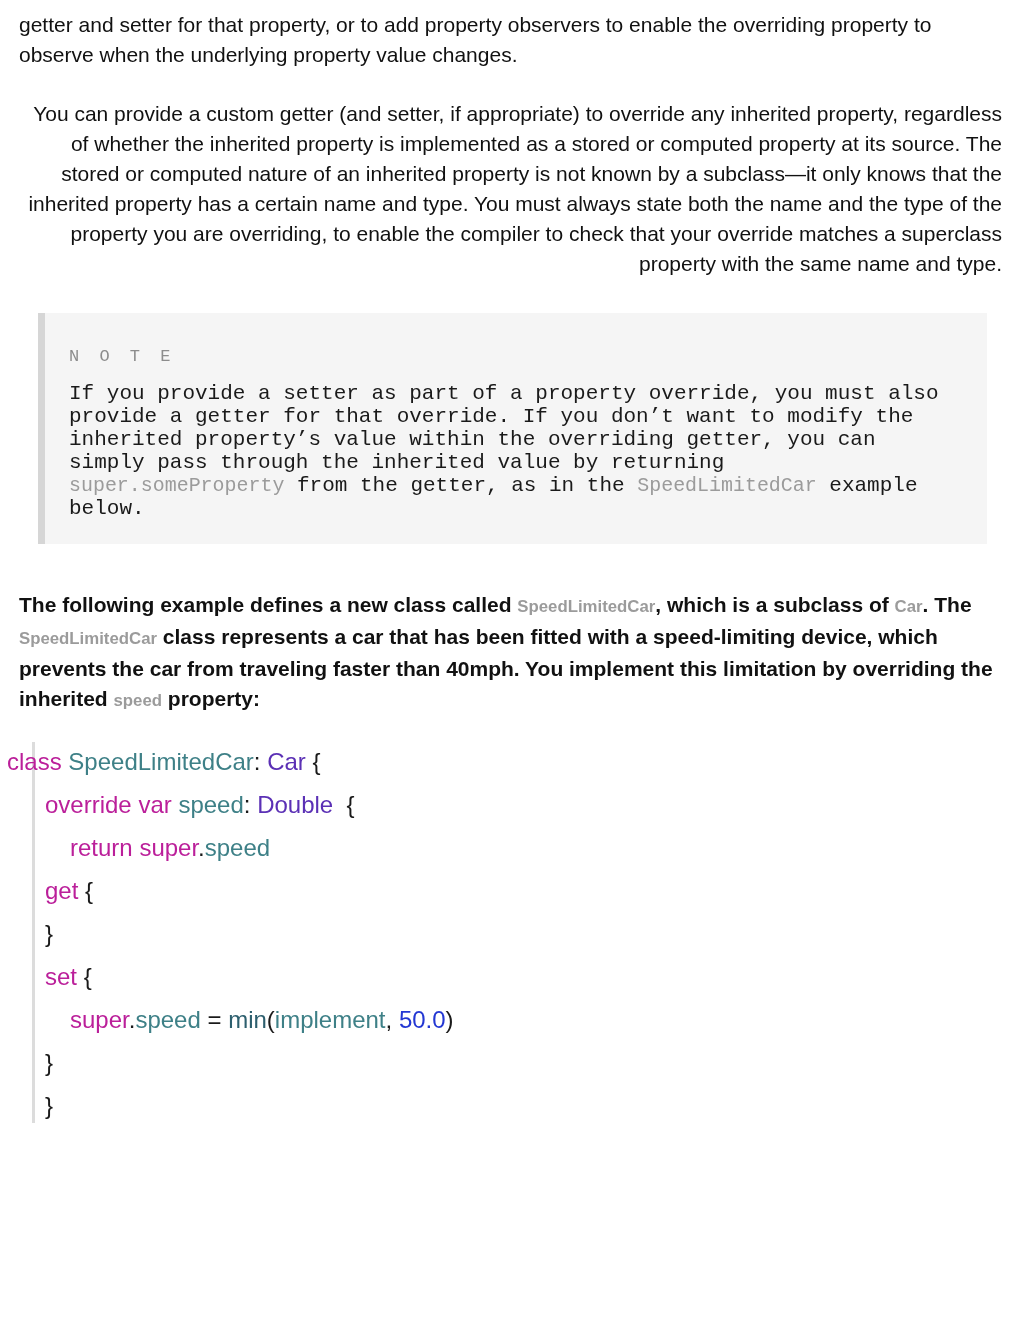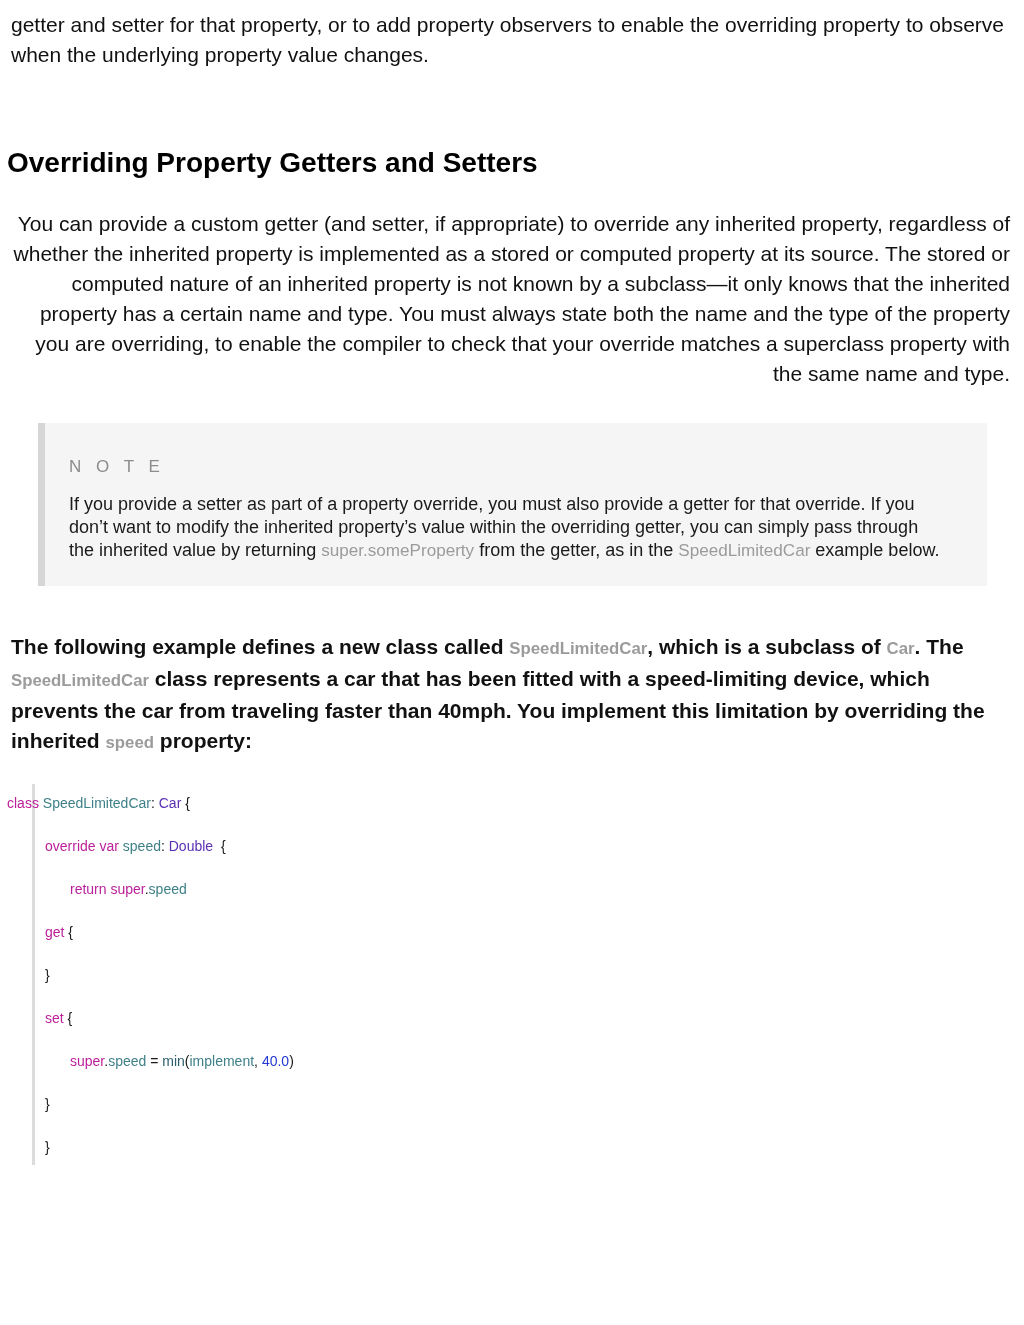--- a/index.html
+++ b/index.html
@@ -13,21 +13,21 @@
     overflow: hidden;
     font-family: "Liberation Sans", sans-serif;
     color: #111111;
   }
   .doc {
     padding: 8px 10px 0 7px;
   }
   .body-text {
     font-size: 21px;
     line-height: 30px;
-    margin: 4px;
+    margin: 12px;
     max-width: 1005px;
     color: #111111;
   }
   .intro { margin-top: 2px; }
   .heading {
     font-size: 28px;
     line-height: 34px;
     font-weight: bold;
     color: #000000;
     margin: 76px 0 0 0;
@@ -39,40 +39,41 @@
   .seg-code {
     color: var(--inline_code);
     font-size: 0.8em;
   }
   .note {
     margin: 34px 27px 0 31px;
     background: var(--note_bg);
     border-left: 7px solid var(--note_strip);
     padding: 34px 24px 24px 24px;
     box-sizing: border-box;
+    font-family: Liberation Mono, monospace;
   }
   .note-label {
     font-size: 17px;
     letter-spacing: 5px;
     color: var(--note_label);
   }
   .note-body {
     margin: 16px 16px 0 0;
-    font-size: 18px;
+    font-size: 21px;
     line-height: 23px;
     color: #1a1a1a;
     max-width: 905px;
   }
   .note-body .seg-code {
     font-size: 0.95em;
   }
   .code-block {
     position: relative;
     margin-top: 24px;
-    font-size: 14px;
+    font-size: 24px;
   }
   .code-rule {
     position: absolute;
     left: 25px;
     top: 2px;
     bottom: 4px;
     width: 3px;
     background: var(--code_rule);
     z-index: 0;
   }
@@ -92,40 +93,39 @@
   .tok-fn  { color: var(--fn); }
   .tok-pl  { color: var(--pl); }
 </style>
 </head>
 <body>
 
 <main class="doc">
 
   <p class="body-text intro"><span class="seg-plain">getter and setter for that property, or to add property observers to enable the overriding property to observe when the underlying property value changes.</span></p>
 
-  <h1 class="heading">Overriding Property Getters and Setters</h1>
 
   <p class="body-text para-1"><span class="seg-plain">You can provide a custom getter (and setter, if appropriate) to override any inherited property, regardless of whether the inherited property is implemented as a stored or computed property at its source. The stored or computed nature of an inherited property is not known by a subclass—it only knows that the inherited property has a certain name and type. You must always state both the name and the type of the property you are overriding, to enable the compiler to check that your override matches a superclass property with the same name and type.</span></p>
 
 
   <aside class="note">
     <div class="note-label">N O T E</div>
     <p class="note-body"><span class="seg-plain">If you provide a setter as part of a property override, you must also provide a getter for that override. If you don’t want to modify the inherited property’s value within the overriding getter, you can simply pass through the inherited value by returning </span><span class="seg-code">super.someProperty</span><span class="seg-plain"> from the getter, as in the </span><span class="seg-code">SpeedLimitedCar</span><span class="seg-plain"> example below.</span></p>
   </aside>
 
   <p class="body-text para-3"><span class="seg-plain">The following example defines a new class called </span><span class="seg-code">SpeedLimitedCar</span><span class="seg-plain">, which is a subclass of </span><span class="seg-code">Car</span><span class="seg-plain">. The </span><span class="seg-code">SpeedLimitedCar</span><span class="seg-plain"> class represents a car that has been fitted with a speed-limiting device, which prevents the car from traveling faster than 40mph. You implement this limitation by overriding the inherited </span><span class="seg-code">speed</span><span class="seg-plain"> property:</span></p>
 
   <div class="code-block">
     <div class="code-rule"></div>
     <div class="code-lines">
         <div class="code-line ind0"><span class="tok-kw">class </span><span class="tok-id">SpeedLimitedCar</span><span class="tok-pl">: </span><span class="tok-ty">Car</span><span class="tok-pl"> {</span></div>
         <div class="code-line ind1"><span class="tok-kw">override </span><span class="tok-kw">var </span><span class="tok-id">speed</span><span class="tok-pl">: </span><span class="tok-ty">Double</span><span class="tok-pl">  {</span></div>
         <div class="code-line ind2"><span class="tok-kw">return </span><span class="tok-kw">super</span><span class="tok-pl">.</span><span class="tok-id">speed</span></div>
         <div class="code-line ind1"><span class="tok-kw">get </span><span class="tok-pl">{</span></div>
         <div class="code-line ind1"><span class="tok-pl">}</span></div>
         <div class="code-line ind1"><span class="tok-kw">set </span><span class="tok-pl">{</span></div>
-        <div class="code-line ind2"><span class="tok-kw">super</span><span class="tok-pl">.</span><span class="tok-id">speed</span><span class="tok-pl"> = </span><span class="tok-fn">min</span><span class="tok-pl">(</span><span class="tok-id">implement</span><span class="tok-pl">, </span><span class="tok-num">40.0</span><span class="tok-pl">)</span></div>
+        <div class="code-line ind2"><span class="tok-kw">super</span><span class="tok-pl">.</span><span class="tok-id">speed</span><span class="tok-pl"> = </span><span class="tok-fn">min</span><span class="tok-pl">(</span><span class="tok-id">implement</span><span class="tok-pl">, </span><span class="tok-num">50.0</span><span class="tok-pl">)</span></div>
         <div class="code-line ind1"><span class="tok-pl">}</span></div>
         <div class="code-line ind1"><span class="tok-pl">}</span></div>
       </div>
   </div>
 
 </main>
 
 </body></html>

